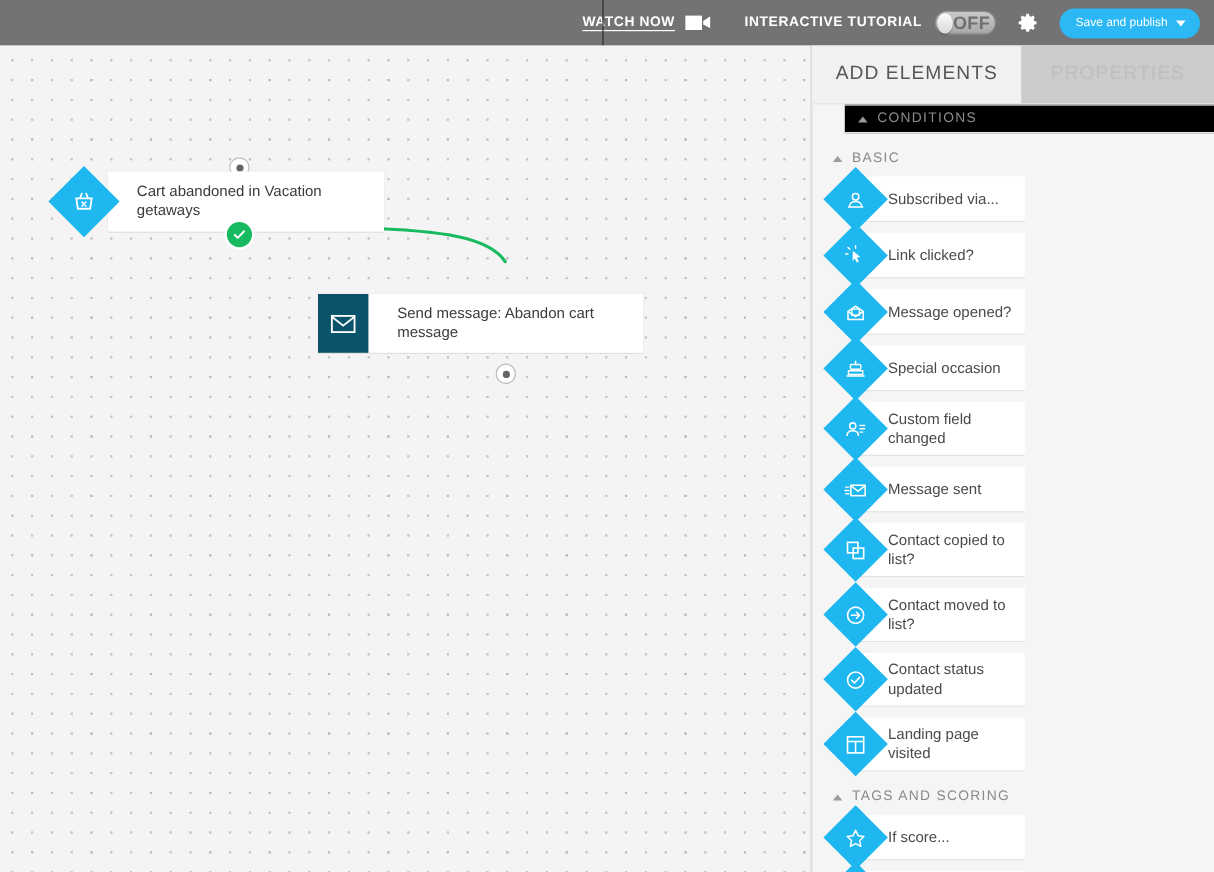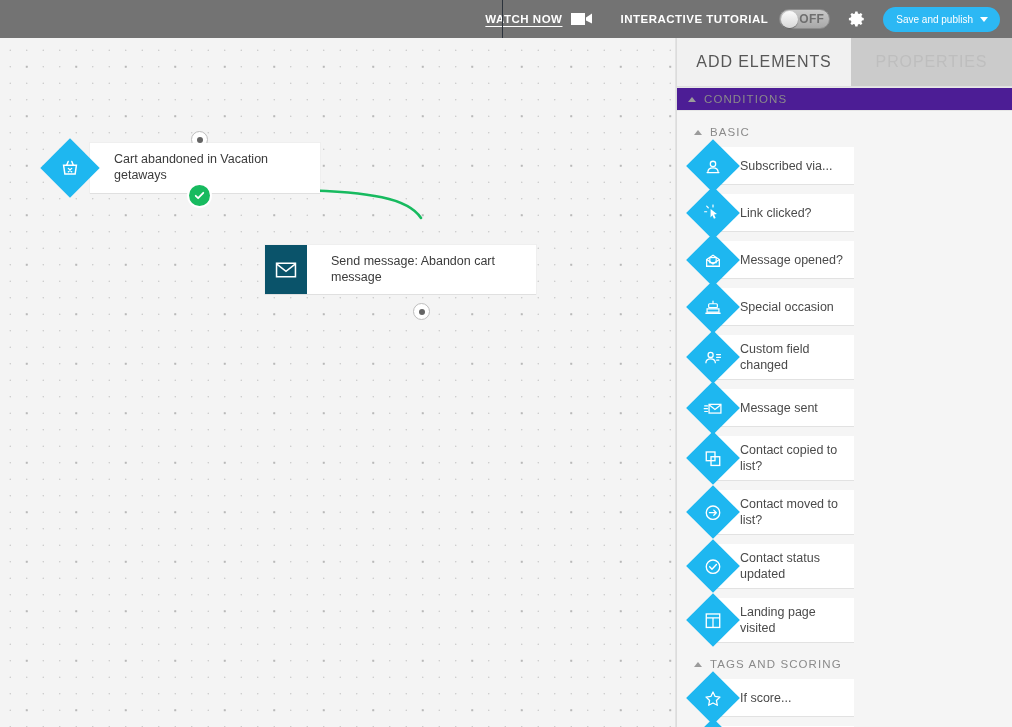--- a/index.html
+++ b/index.html
@@ -40,21 +40,21 @@
     display:flex; align-items:center; position:relative;
     cursor:pointer; border:1px solid #8d8d8d;
     margin-right:18px;
   }
   .toggle-knob{
     width:17px; height:17px; border-radius:50%;
     background:linear-gradient(#fbfbfb,#d8d8d8);
     margin-left:1px; box-shadow:0 1px 1px rgba(0,0,0,.35);
   }
   .toggle-text{
-    flex:1; text-align:center; font-size:12px; font-weight:bold;
+    flex:1; text-align:center; font-size:15px; font-weight:bold;
     color:#6f6f6f; letter-spacing:.4px; padding-right:4px;
   }
   .gear-btn{ margin-right:17px; cursor:pointer; display:block; }
   .save-btn{
     background:#2cb8f4; color:#ffffff;
     border:none; border-radius:14px;
     height:25px; padding:0 12px 0 13px;
     font-family:"Liberation Sans", sans-serif;
     font-size:10px; cursor:pointer;
     display:flex; align-items:center; gap:7px;
@@ -143,23 +143,24 @@
   .tab.disabled{
     flex:1 1 auto; background:#cbcbcb; color:#bebebe; cursor:default;
   }
   .tabs-underline{
     height:1px; background:#e0e0e0;
   }
 
   .group-header{
     height:24px; display:flex; align-items:center;
     padding-left:11px; gap:8px;
-    background:#4c1d95; border-top:1px solid #e6e6e6; border-bottom:1px solid #e6e6e6;
+    background:#000000; border-top:1px solid #e6e6e6; border-bottom:1px solid #e6e6e6;
     font-size:11.5px; letter-spacing:1.1px; color:#8a8a8a;
     cursor:pointer;
+    margin-left:27px;
   }
   .sub-header{
     height:30px; display:flex; align-items:center;
     padding-left:17px; gap:8px; margin-top:6px;
     font-size:11.5px; letter-spacing:1.1px; color:#8a8a8a;
     cursor:pointer;
   }
   .caret-up{
     width:0;height:0;
     border-left:4.5px solid transparent;border-right:4.5px solid transparent;

